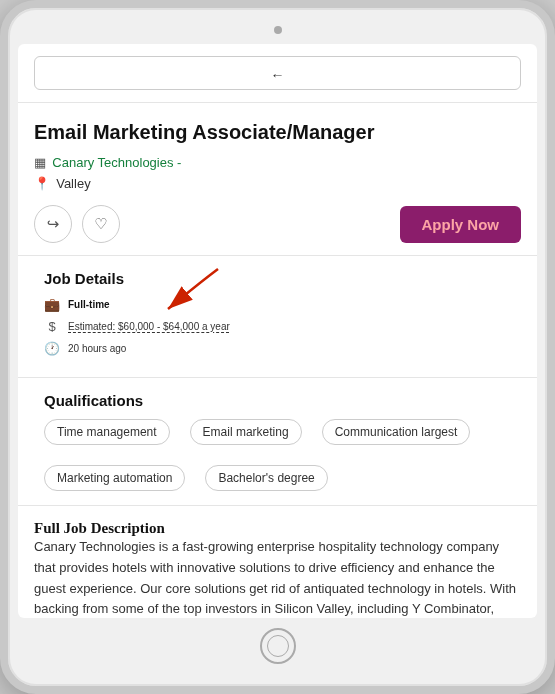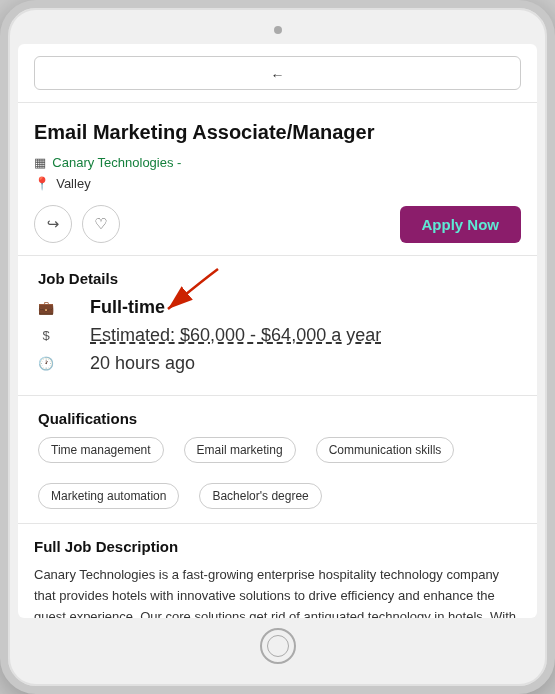--- a/index.html
+++ b/index.html
@@ -167,31 +167,31 @@
       display: flex;
       align-items: center;
       justify-content: center;
       cursor: pointer;
       font-size: 15px;
       color: #555;
     }
 
     .apply-btn {
       background: #8b1d6b;
-      color: #5eead4;
+      color: #fca5a5;
       border: none;
       border-radius: 6px;
       padding: 10px 22px;
       font-size: 15px;
       font-weight: 600;
       cursor: pointer;
     }
 
     .section {
-      padding: 14px 20px;
+      padding: 14px 26px;
       border-bottom: 1px solid #e5e5e5;
     }
 
     .section-title {
       font-size: 15px;
       font-weight: 700;
       color: #111;
       margin-bottom: 10px;
     }
 
@@ -203,23 +203,22 @@
     }
 
     .detail-icon {
       font-size: 13px;
       color: #555;
       width: 16px;
       text-align: center;
     }
 
     .detail-text {
-      font-size: 18px;
-      color: #333;
-      margin-left: 28px;
+      font-size: 10px;
+      color: #333;
     }
 
     .detail-text.bold {
       font-weight: 600;
       color: #111;
     }
 
     .tags-group {
       display: flex;
       flex-wrap: wrap;
@@ -236,21 +235,21 @@
     }
 
     .desc-section {
       padding: 14px 16px 20px;
     }
 
     .desc-title {
       font-size: 15px;
       font-weight: 700;
       color: #111;
-      margin-bottom: 10px;
+      font-family: Liberation Serif, serif;
     }
 
     .desc-text {
       font-size: 13px;
       color: #333;
       line-height: 1.6;
     }
 
     
     .arrow-svg {
@@ -329,21 +328,21 @@
           <span class="detail-text">20 hours ago</span>
         </div>
       </div>
 
       <div class="section">
         <div class="section-title">Qualifications</div>
         <div class="tags-group">
 
         <span class="tag">Time management</span>
             <span class="tag">Email marketing</span>
-            <span class="tag">Communication skills</span>
+            <span class="tag">Communication largest</span>
             <span class="tag">Marketing automation</span>
             <span class="tag">Bachelor's degree</span>
           </div>
       </div>
 
       <div class="desc-section">
         <div class="desc-title">Full Job Description</div>
         <div class="desc-text">Canary Technologies is a fast-growing enterprise hospitality technology company that provides hotels with innovative solutions to drive efficiency and enhance the guest experience. Our core solutions get rid of antiquated technology in hotels. With backing from some of the top investors in Silicon Valley, including Y Combinator, Canary Technologies is trusted by thousands worldwide and serves some of the world's largest and most iconic hotel brands.</div>
       </div>
 

